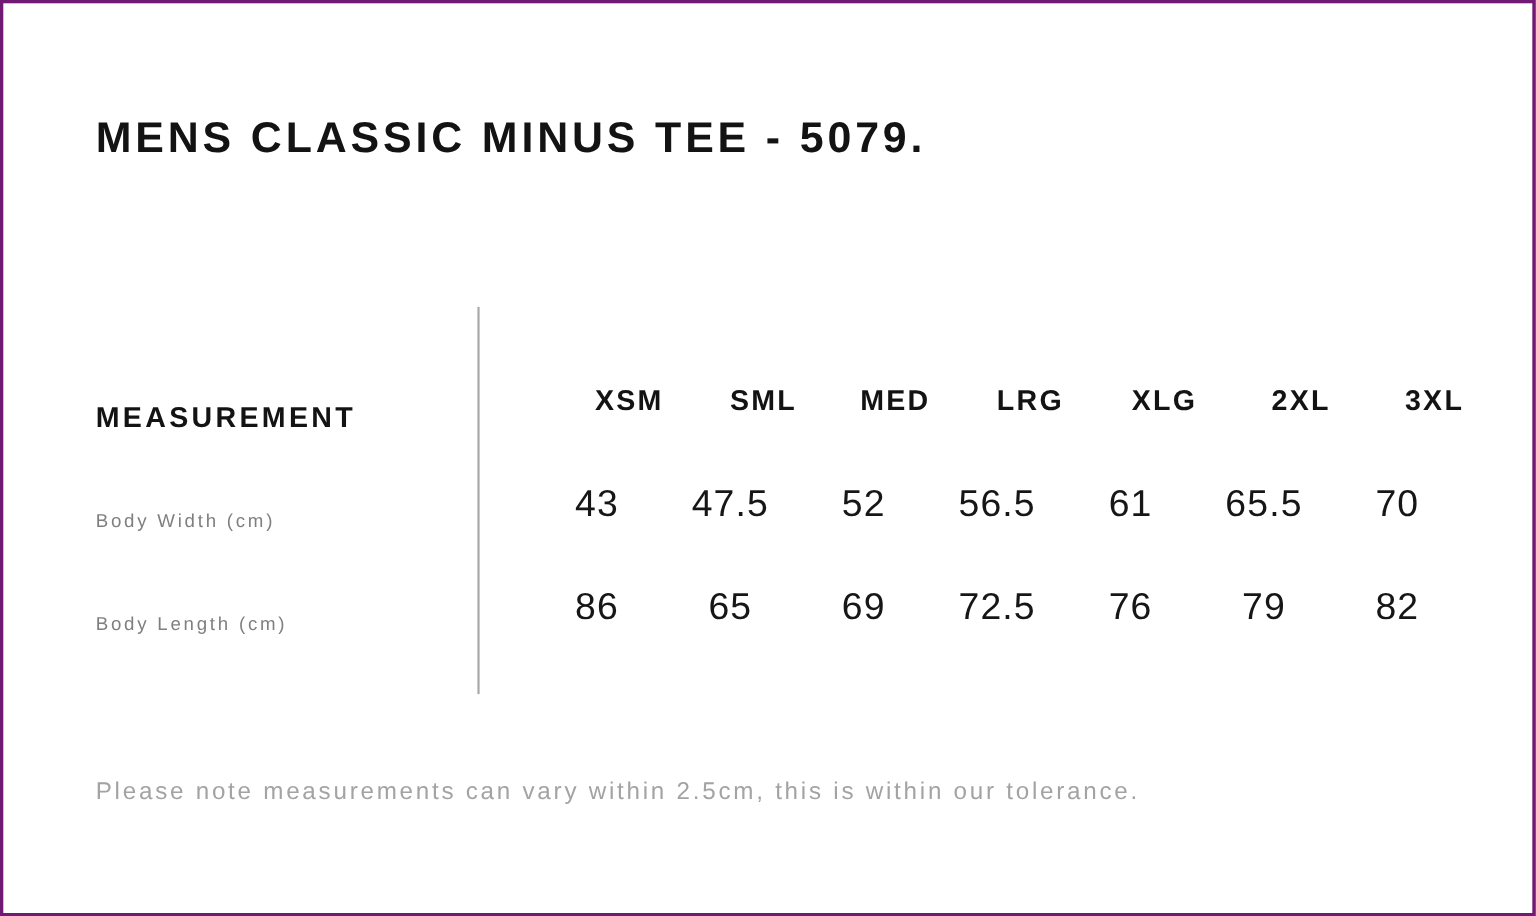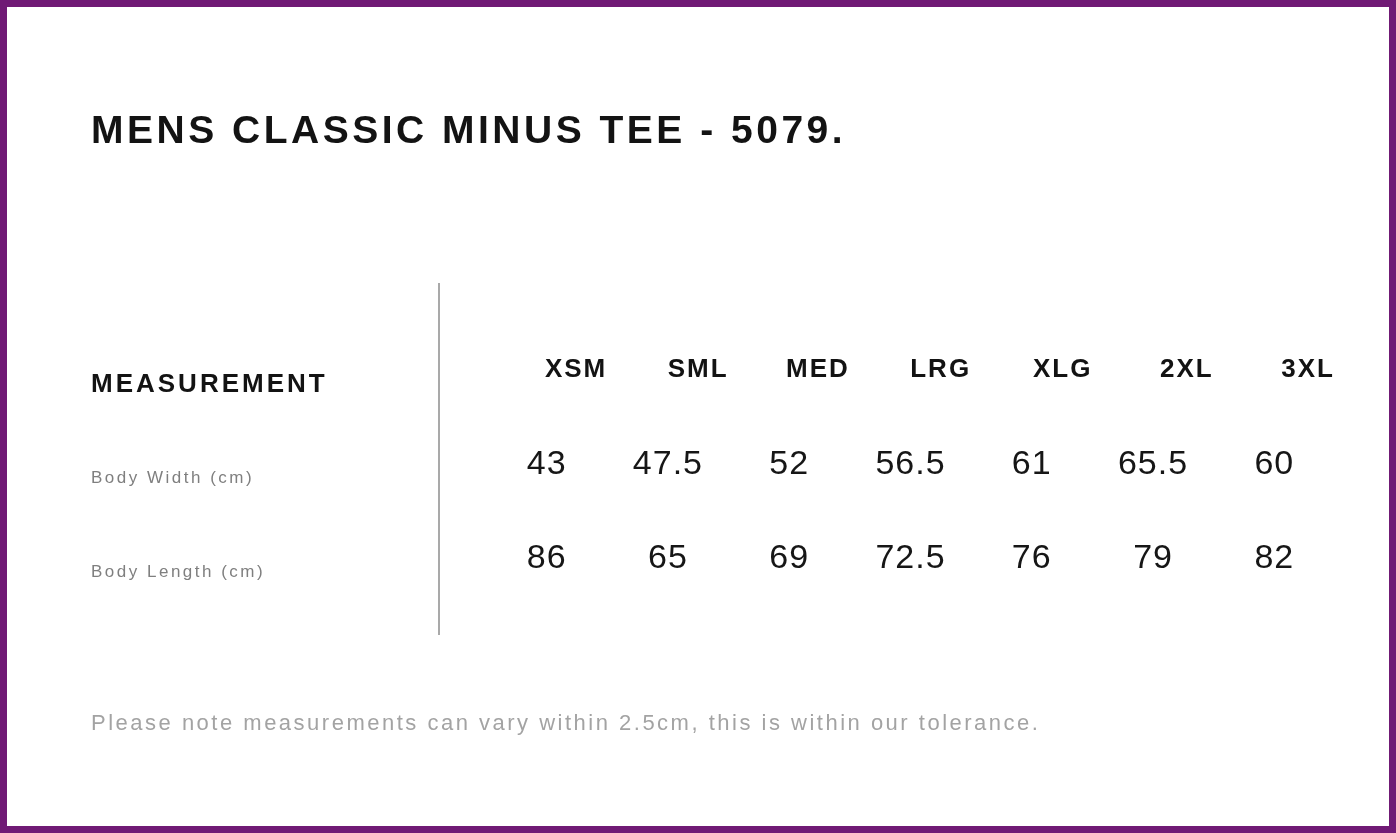--- a/index.html
+++ b/index.html
@@ -6,21 +6,21 @@
     margin: 0;
     padding: 0;
     background: #000;
   }
   .frame {
     position: relative;
     box-sizing: border-box;
     width: 1396px;
     height: 833px;
     background: #ffffff;
-    border: 7px solid #701a75;
+    border: 3px solid #701a75;
     font-family: "Liberation Sans", sans-serif;
     overflow: hidden;
   }
   .content {
     position: absolute;
     top: 0; left: 0; right: 0; bottom: 0;
   }
   .page-title {
     position: absolute;
     left: 84px;
@@ -126,21 +126,21 @@
 
     <div class="row data-row data-row-1">
       <div class="label-cell">Body Width (cm)</div>
       <div class="cells">
         <div class="cell">43</div>
         <div class="cell">47.5</div>
         <div class="cell">52</div>
         <div class="cell">56.5</div>
         <div class="cell">61</div>
         <div class="cell">65.5</div>
-        <div class="cell">60</div>
+        <div class="cell">70</div>
       </div>
     </div>
 
     <div class="row data-row data-row-2">
       <div class="label-cell">Body Length (cm)</div>
       <div class="cells">
         <div class="cell">86</div>
         <div class="cell">65</div>
         <div class="cell">69</div>
         <div class="cell">72.5</div>

